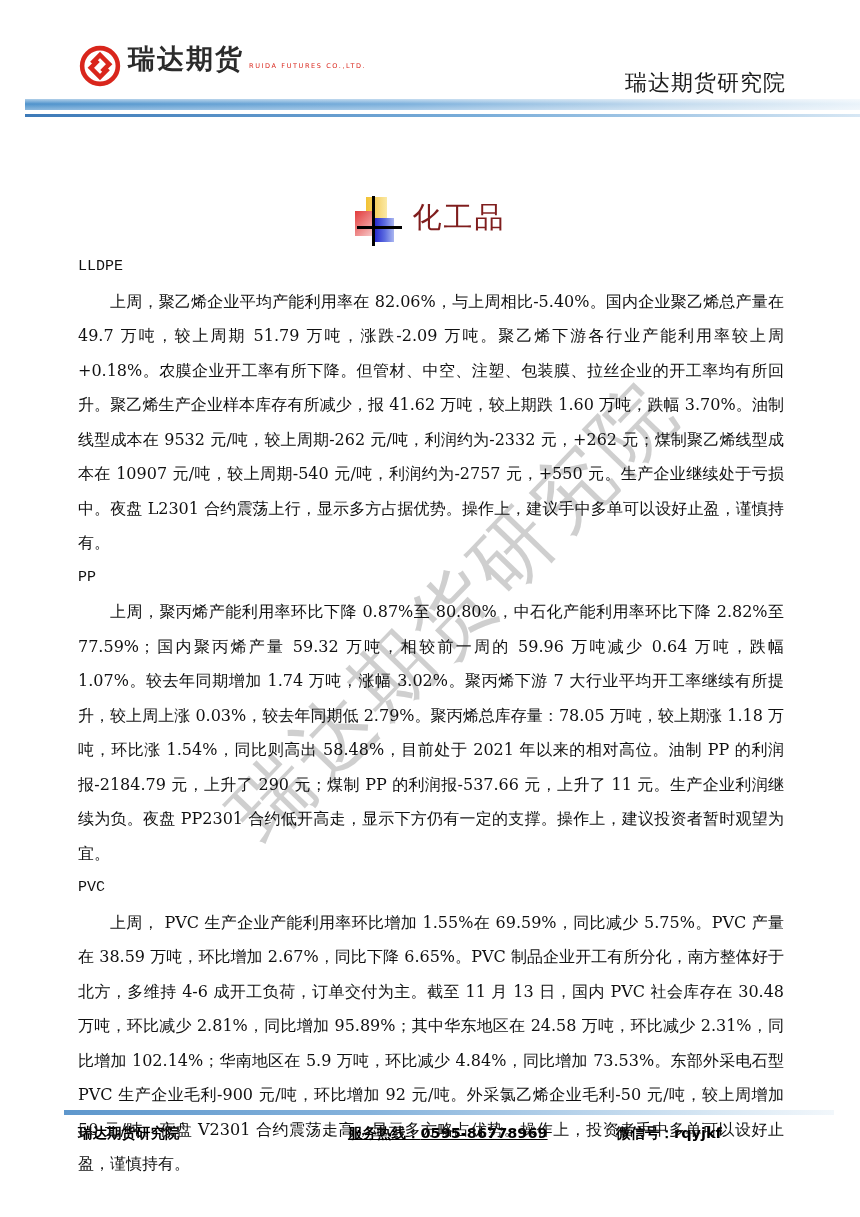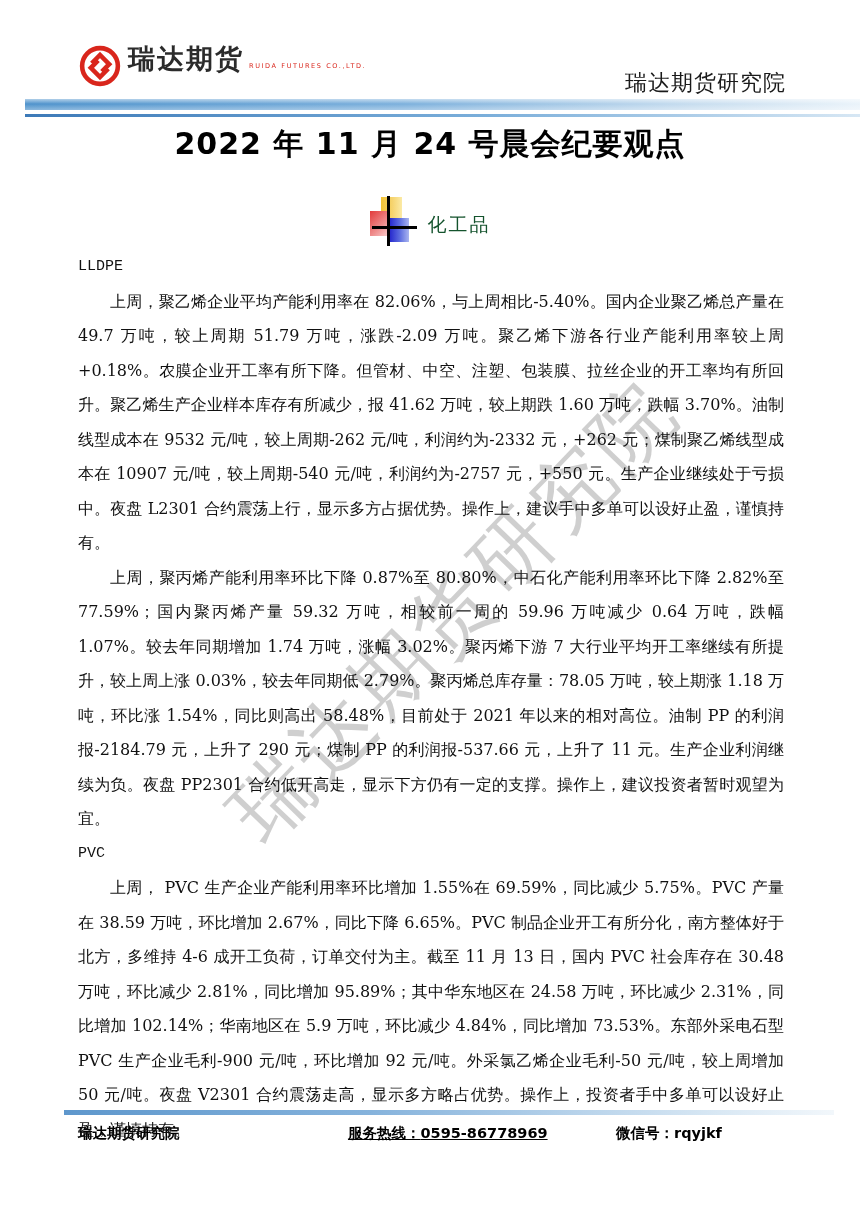--- a/index.html
+++ b/index.html
@@ -45,21 +45,21 @@
   }
   .cat-icon{position:relative;width:48px;height:50px;display:inline-block;margin-right:10px;}
   .cat-icon .sq{position:absolute;}
   .cat-icon .sq-yellow{left:11px;top:1px;width:21px;height:26px;background:linear-gradient(90deg,#f2c233 0%,#f6d470 55%,#fbeaa6 100%);}
   .cat-icon .sq-red{left:0;top:15px;width:19px;height:25px;background:linear-gradient(135deg,#e23b3b 0%,#ef8f8f 60%,#f8cfcf 100%);}
   .cat-icon .sq-blue{left:19px;top:22px;width:20px;height:24px;background:linear-gradient(90deg,#2224cc 0%,#5e6ee0 55%,#aab6f0 100%);}
   .cat-icon .bar-v{left:17px;top:0;width:3px;height:50px;background:#000;}
   .cat-icon .bar-h{left:2px;top:30px;width:45px;height:3px;background:#000;}
   .cat-label{
     font-family:"DejaVu Sans","Liberation Sans",sans-serif;
-    font-size:19px;color:#14532d;letter-spacing:2px;
+    font-size:29px;color:#7f1d1d;letter-spacing:2px;
     padding-bottom:8px;
   }
   
   .content{
     position:absolute;left:78px;top:250px;width:706px;
     font-size:16px;line-height:34.5px;
     text-align:justify;
     z-index:2;
   }
   .sec-label{font-family:Liberation Mono, monospace;font-size:15px;}
@@ -104,41 +104,41 @@
     </span>
     <span class="logo-text">
       <span class="logo-cn">瑞达期货</span>
       <span class="logo-en">RUIDA FUTURES CO.,LTD.</span>
     </span>
   </div>
   <div class="header-right">瑞达期货研究院</div>
   <div class="rule-main"></div>
   <div class="rule-sub"></div>
 
-  <h1 class="title">2022 年 11 月 24 号晨会纪要观点</h1>
 
   <div class="section-heading">
     <span class="cat-icon">
       <span class="sq sq-yellow"></span>
       <span class="sq sq-red"></span>
       <span class="sq sq-blue"></span>
       <span class="sq bar-v"></span>
       <span class="sq bar-h"></span>
     </span>
     <span class="cat-label">化工品</span>
   </div>
 
   <div class="watermark">瑞达期货研究院</div>
 
   <main class="content">
     <div class="section">
       <div class="sec-label">LLDPE</div>
       <p class="sec-body">上周，聚乙烯企业平均产能利用率在 82.06%，与上周相比-5.40%。国内企业聚乙烯总产量在 49.7 万吨，较上周期 51.79 万吨，涨跌-2.09 万吨。聚乙烯下游各行业产能利用率较上周+0.18%。农膜企业开工率有所下降。但管材、中空、注塑、包装膜、拉丝企业的开工率均有所回升。聚乙烯生产企业样本库存有所减少，报 41.62 万吨，较上期跌 1.60 万吨，跌幅 3.70%。油制线型成本在 9532 元/吨，较上周期-262 元/吨，利润约为-2332 元，+262 元；煤制聚乙烯线型成本在 10907 元/吨，较上周期-540 元/吨，利润约为-2757 元，+550 元。生产企业继续处于亏损中。夜盘 L2301 合约震荡上行，显示多方占据优势。操作上，建议手中多单可以设好止盈，谨慎持有。</p>
     </div>
     <div class="section">
+      <div class="sec-label">PP</div>
       <p class="sec-body">上周，聚丙烯产能利用率环比下降 0.87%至 80.80%，中石化产能利用率环比下降 2.82%至 77.59%；国内聚丙烯产量 59.32 万吨，相较前一周的 59.96 万吨减少 0.64 万吨，跌幅 1.07%。较去年同期增加 1.74 万吨，涨幅 3.02%。聚丙烯下游 7 大行业平均开工率继续有所提升，较上周上涨 0.03%，较去年同期低 2.79%。聚丙烯总库存量：78.05 万吨，较上期涨 1.18 万吨，环比涨 1.54%，同比则高出 58.48%，目前处于 2021 年以来的相对高位。油制 PP 的利润报-2184.79 元，上升了 290 元；煤制 PP 的利润报-537.66 元，上升了 11 元。生产企业利润继续为负。夜盘 PP2301 合约低开高走，显示下方仍有一定的支撑。操作上，建议投资者暂时观望为宜。</p>
     </div>
     <div class="section sec-gap">
       <div class="sec-label">PVC</div>
       <p class="sec-body">上周， PVC 生产企业产能利用率环比增加 1.55%在 69.59%，同比减少 5.75%。PVC 产量在 38.59 万吨，环比增加 2.67%，同比下降 6.65%。PVC 制品企业开工有所分化，南方整体好于北方，多维持 4-6 成开工负荷，订单交付为主。截至 11 月 13 日，国内 PVC 社会库存在 30.48 万吨，环比减少 2.81%，同比增加 95.89%；其中华东地区在 24.58 万吨，环比减少 2.31%，同比增加 102.14%；华南地区在 5.9 万吨，环比减少 4.84%，同比增加 73.53%。东部外采电石型 PVC 生产企业毛利-900 元/吨，环比增加 92 元/吨。外采氯乙烯企业毛利-50 元/吨，较上周增加 50 元/吨。夜盘 V2301 合约震荡走高，显示多方略占优势。操作上，投资者手中多单可以设好止盈，谨慎持有。</p>
     </div>
   </main>
 
   <div class="footer-rule"></div>
   <div class="footer-row">

